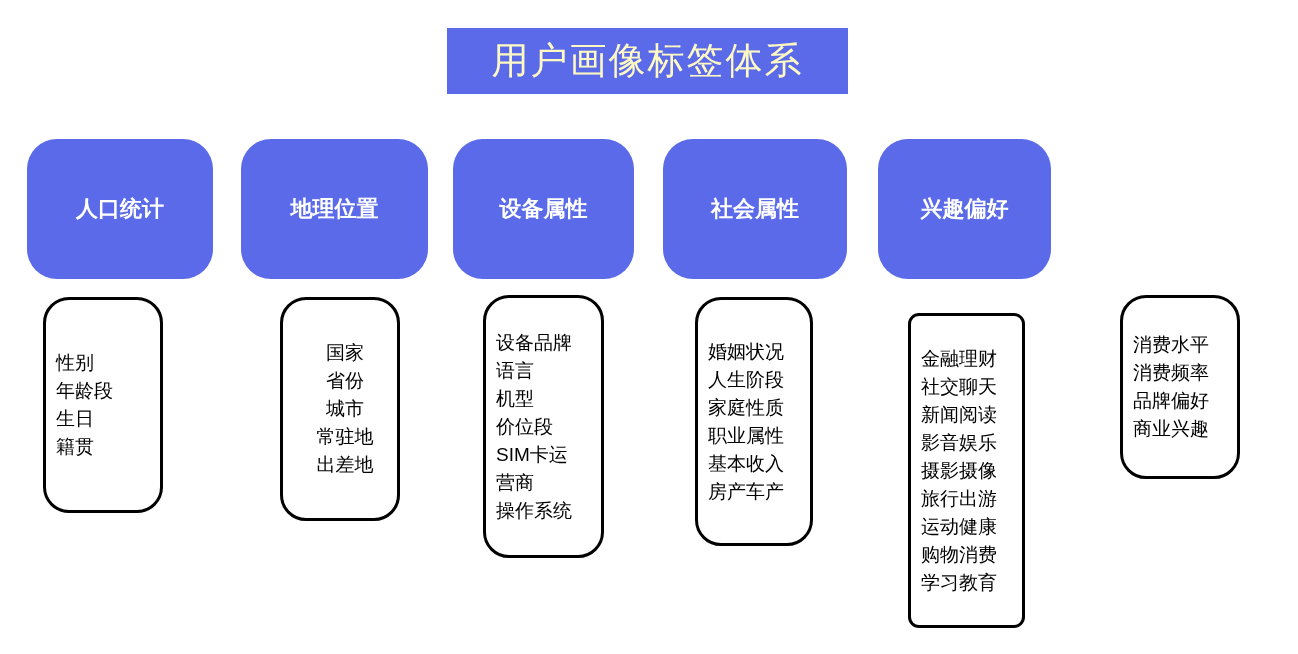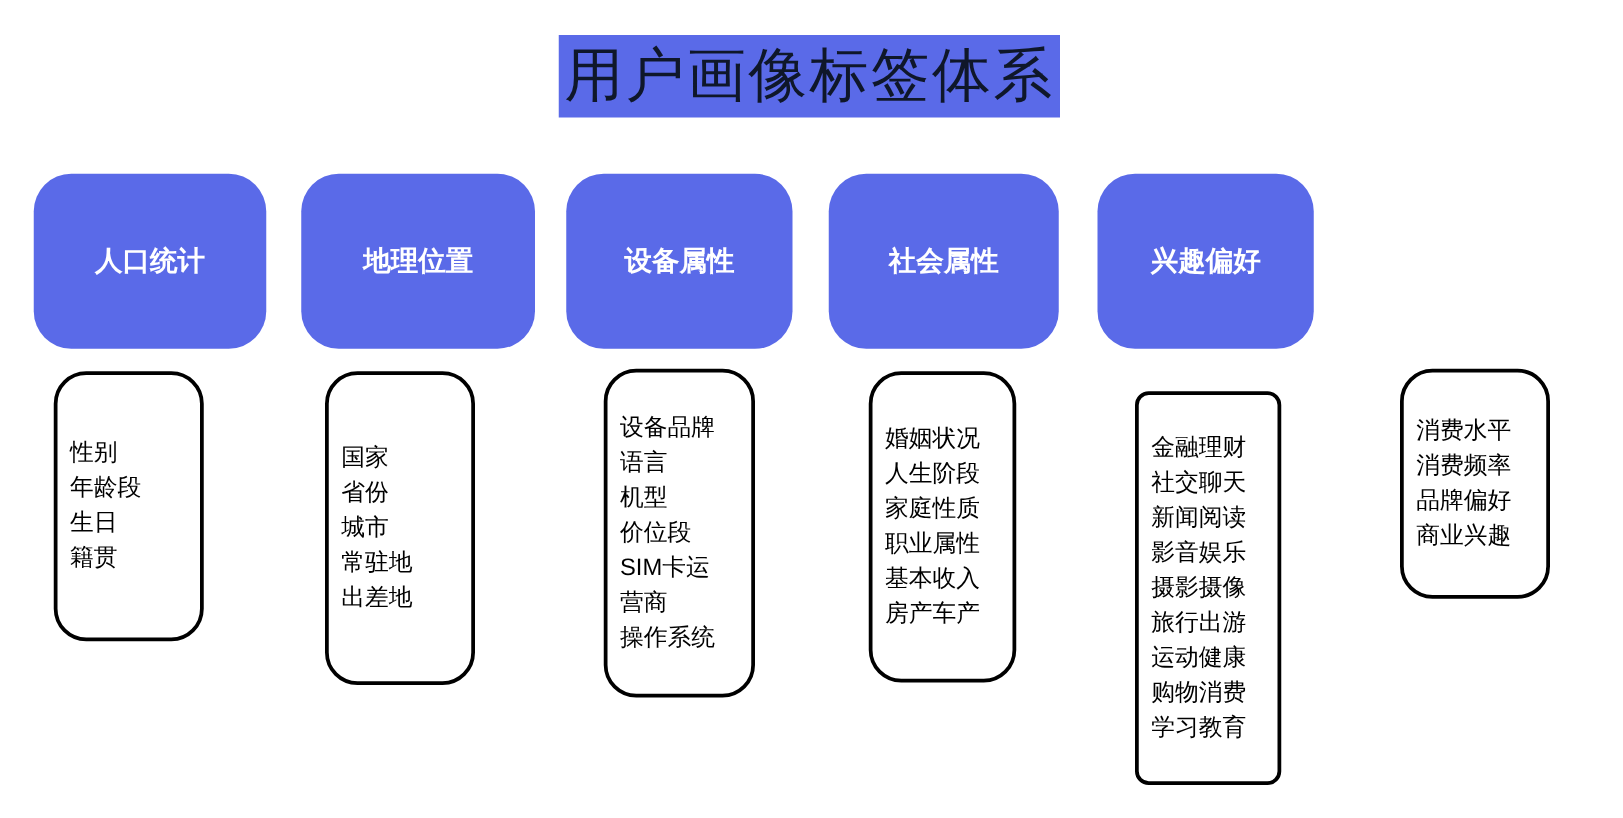--- a/index.html
+++ b/index.html
@@ -11,23 +11,23 @@
     width: 1298px;
     height: 654px;
     background: var(--paper);
     overflow: hidden;
   }
   .title {
     position: absolute;
     left: 447px; top: 28px;
     width: 401px; height: 66px;
     background: var(--accent);
-    color: #0f172a;
+    color: #fef9c3;
     font-family: "DejaVu Serif", "Liberation Serif", serif;
-    font-size: 47px;
+    font-size: 37px;
     letter-spacing: 2px;
     text-align: center;
     line-height: 65px;
     white-space: nowrap;
   }
   .header-box {
     position: absolute;
     top: 139px; height: 140px;
     background: var(--accent);
     border-radius: 30px;
@@ -56,21 +56,21 @@
 
   
   .hdr-1 { left: 27px;   width: 186px; }
   .hdr-2 { left: 241px;  width: 187px; }
   .hdr-3 { left: 453px;  width: 181px; }
   .hdr-4 { left: 663px;  width: 184px; }
   .hdr-5 { left: 878px;  width: 173px; }
   .hdr-6 { left: 1087px; width: 179px; }
 
   .box-1 { left: 43px;   top: 297px; width: 120px; height: 216px; }
-  .box-2 { left: 260px;  top: 297px; width: 120px; height: 251px; }
+  .box-2 { left: 280px;  top: 297px; width: 120px; height: 224px; align-items: center; }
   .box-3 { left: 483px;  top: 295px; width: 121px; height: 263px; }
   .box-4 { left: 695px;  top: 297px; width: 118px; height: 249px; }
   .box-5 { left: 908px;  top: 313px; width: 117px; height: 315px; border-radius: 11px; }
   .box-6 { left: 1120px; top: 295px; width: 120px; height: 184px; }
 </style>
 </head>
 <body>
 
 <div class="canvas">
 

